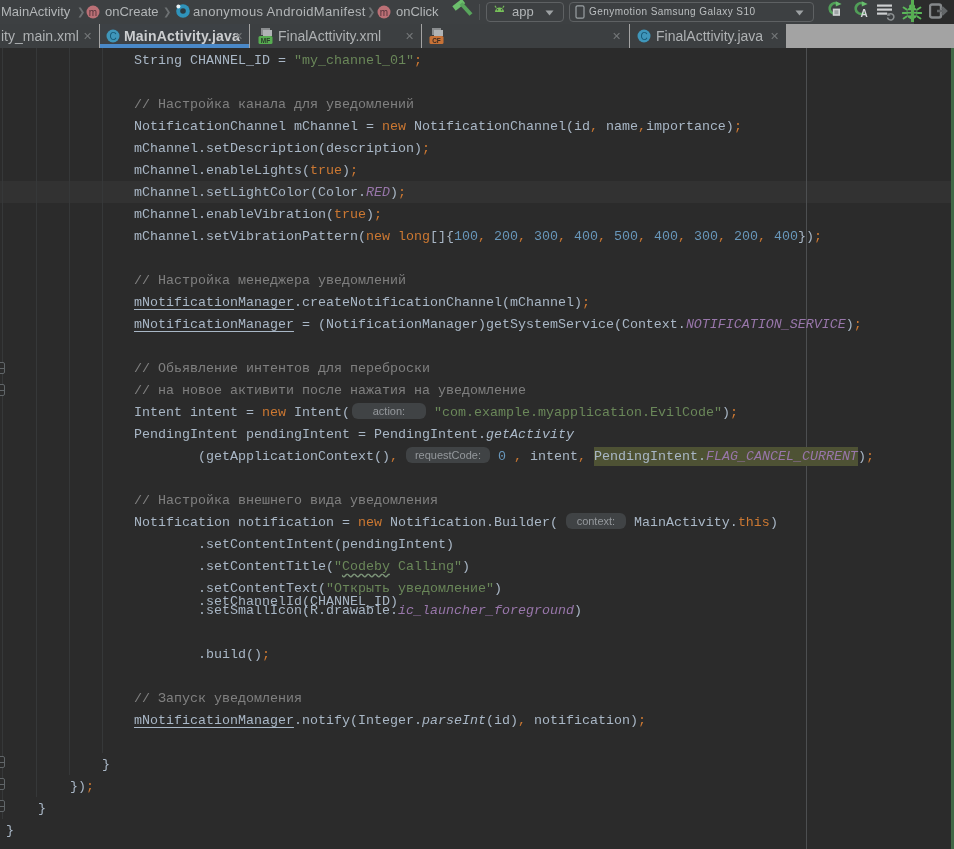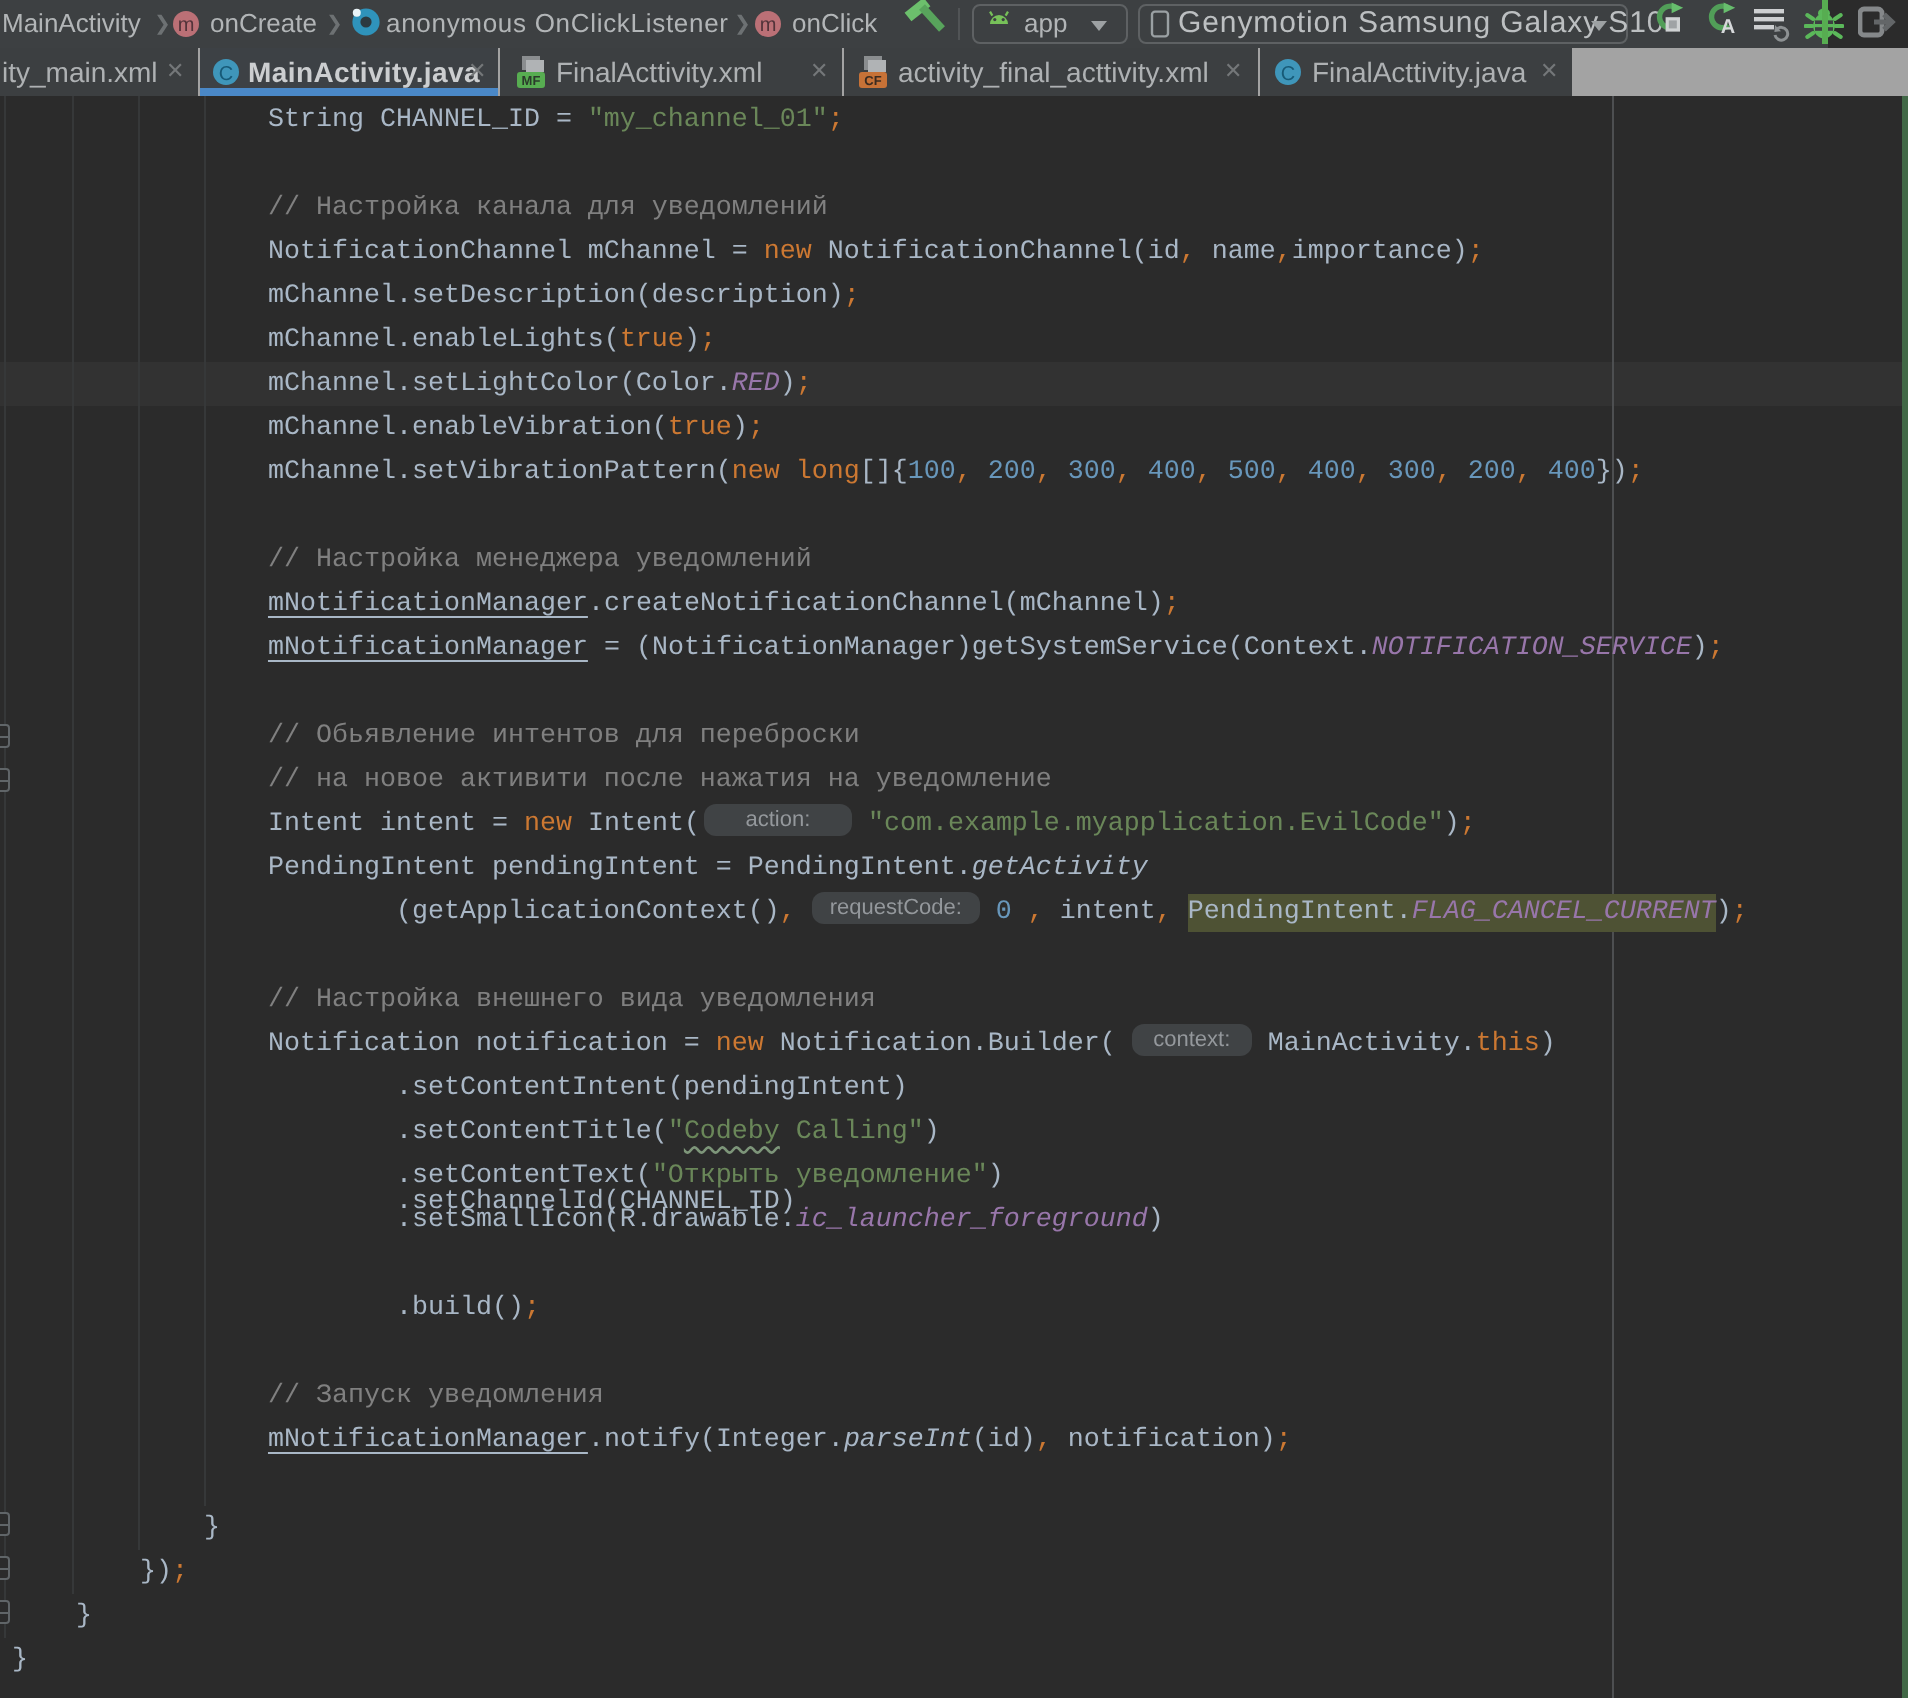--- a/index.html
+++ b/index.html
@@ -48,21 +48,21 @@
       <circle cx="7" cy="7" r="6.5" fill="#bb7076"></circle>
       <text x="7" y="10.5" text-anchor="middle" font-size="10" font-family="Liberation Sans" fill="#53333a">m</text>
     </svg>
   <div class="bc" style="left:105px;">onCreate</div>
   <div class="sep" style="left:163px;">❯</div>
   <svg class="ic" style="left:175px;top:3px;" width="16" height="16">
     <circle cx="8" cy="8" r="6.8" fill="#2f93bb"></circle>
       <circle cx="8" cy="8" r="2.8" fill="#2c3a41"></circle>
     <circle cx="3.4" cy="3.4" r="2" fill="#e9f3f7"></circle>
   </svg>
-  <div class="bc" style="left:193px;letter-spacing:.35px;">anonymous OnClickListener</div>
+  <div class="bc" style="left:193px;letter-spacing:.35px;">anonymous AndroidManifest</div>
   <div class="sep" style="left:367px;">❯</div>
   <svg class="ic" style="left:377px;top:5px;" width="14" height="14">
       <circle cx="7" cy="7" r="6.5" fill="#bb7076"></circle>
       <text x="7" y="10.5" text-anchor="middle" font-size="10" font-family="Liberation Sans" fill="#53333a">m</text>
     </svg>
   <div class="bc" style="left:396px;">onClick</div>
   <svg class="ic" style="left:451px;top:0;" width="22" height="18">
     <line x1="3" y1="8.5" x2="12.5" y2="1" stroke="#6cbf6c" stroke-width="5.5"></line>
     <line x1="10" y1="3.5" x2="20" y2="14.5" stroke="#58a45c" stroke-width="4"></line>
   </svg>
@@ -76,21 +76,21 @@
       <circle cx="9.6" cy="4.8" r="0.8" fill="#3d4042"></circle>
   </svg>
   <div class="bc" style="left:512px;font-size:13px;">app</div>
   <svg class="ic" style="left:545px;top:10px;" width="9" height="6">
       <path d="M0.5 0.5 L8.5 0.5 L4.5 5.5 z" fill="#9da1a3"></path>
     </svg>
   <div class="ddl" style="left:569px;width:245px;"></div>
   <svg class="ic" style="left:575px;top:5px;" width="10" height="14">
       <rect x="1" y="0.8" width="8" height="12.4" rx="1.5" fill="none" stroke="#9aa0a3" stroke-width="1.2"></rect>
     </svg>
-  <div class="bc" style="left:589px;font-size:15px;letter-spacing:.45px;color:#bcbfc1;">Genymotion Samsung Galaxy S10</div>
+  <div class="bc" style="left:589px;font-size:10px;letter-spacing:.45px;color:#bcbfc1;">Genymotion Samsung Galaxy S10</div>
   <svg class="ic" style="left:795px;top:10px;" width="9" height="6">
       <path d="M0.5 0.5 L8.5 0.5 L4.5 5.5 z" fill="#9da1a3"></path>
     </svg>
   <svg class="ic" style="left:826px;top:1px;" width="17" height="17">
     <path d="M11.5 2.6 A5.4 5.4 0 1 0 12.4 11.8" fill="none" stroke="#519e58" stroke-width="2.7"></path>
     <path d="M9.8 0.2 L15.6 2.9 L9.8 5.6 z" fill="#67bd6d"></path>
     <rect x="6.8" y="7.6" width="7.2" height="7.2" fill="#cfd2d3"></rect>
     <rect x="8.4" y="9.2" width="4" height="4" fill="#9fa3a5"></rect>
   </svg>
   <svg class="ic" style="left:852px;top:1px;" width="18" height="17">
@@ -149,21 +149,20 @@
     <div class="tx" style="left:28px;">FinalActtivity.xml</div>
     <div class="x" style="left:155px;">✕</div>
   </div>
   <div class="tab" style="left:422px;width:207px;">
     <svg class="ic" style="left:7px;top:4px;" width="15" height="16">
       <rect x="3" y="0" width="9" height="7" fill="#8a8d8f"></rect>
         <rect x="5" y="2" width="9" height="6" fill="#b0b3b5"></rect>
       <rect x="0.5" y="8" width="14" height="8" rx="1.5" fill="#c77237"></rect>
       <text x="7.5" y="14.5" text-anchor="middle" font-size="6.5" font-weight="bold" font-family="Liberation Sans" fill="#3b2b20">CF</text>
     </svg>
-    <div class="tx" style="left:27px;">activity_final_acttivity.xml</div>
     <div class="x" style="left:190px;">✕</div>
   </div>
   <div class="tab" style="left:630px;width:156px;">
     <svg class="ic" style="left:7px;top:5px;" width="14" height="14">
         <circle cx="7" cy="7" r="6.5" fill="#3f96ba"></circle>
         <text x="7" y="10.8" text-anchor="middle" font-size="10" font-family="Liberation Sans" fill="#175a77">C</text>
       </svg>
     <div class="tx" style="left:26px;">FinalActtivity.java</div>
     <div class="x" style="left:140px;">✕</div>
   </div>

